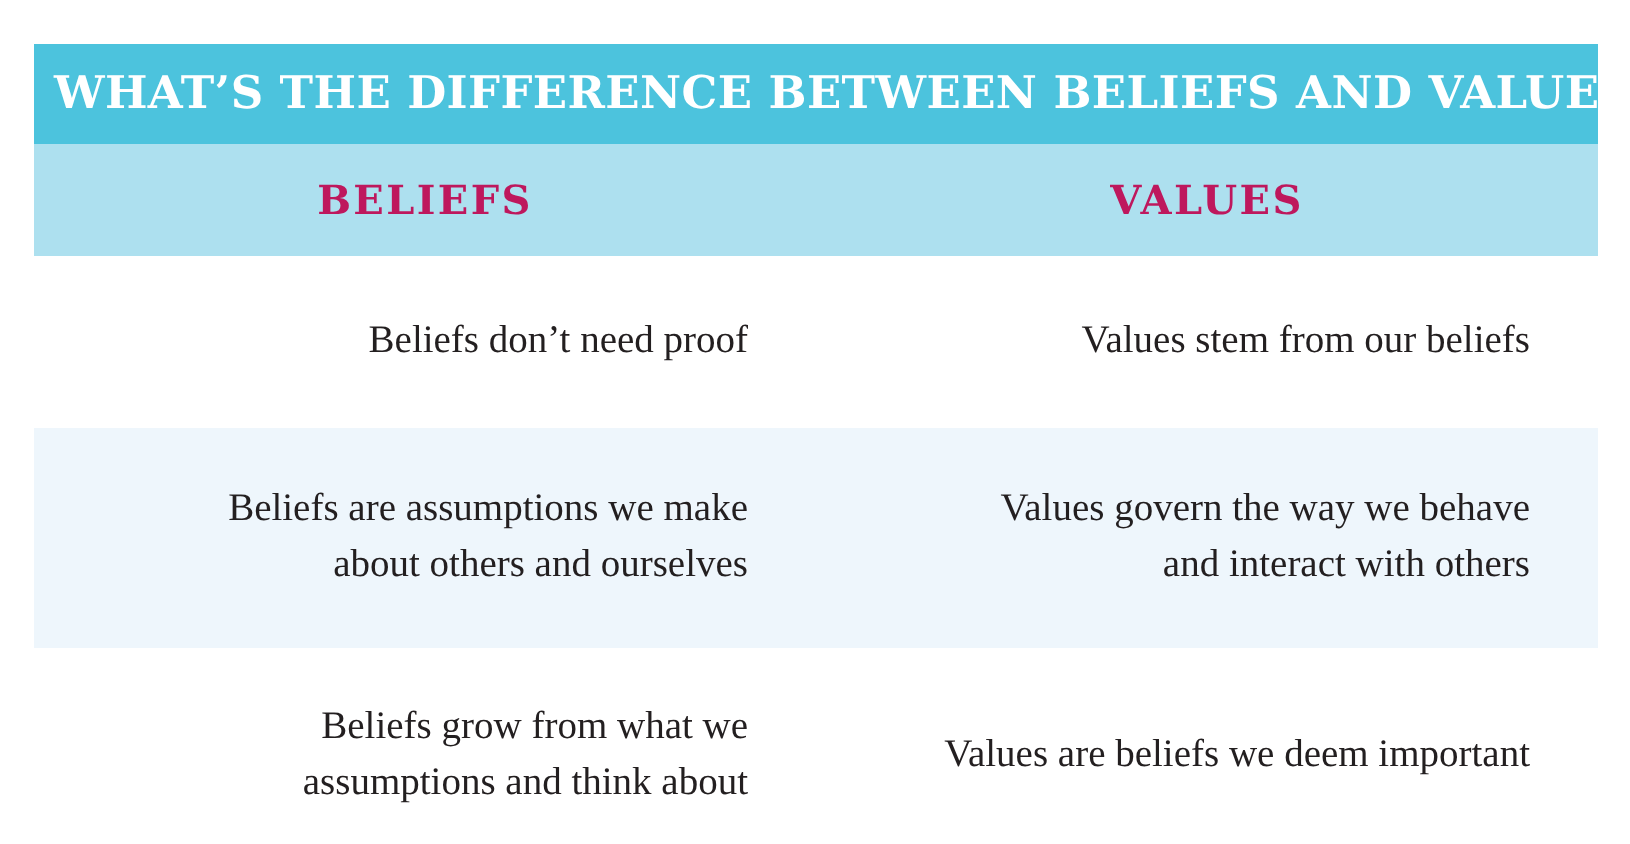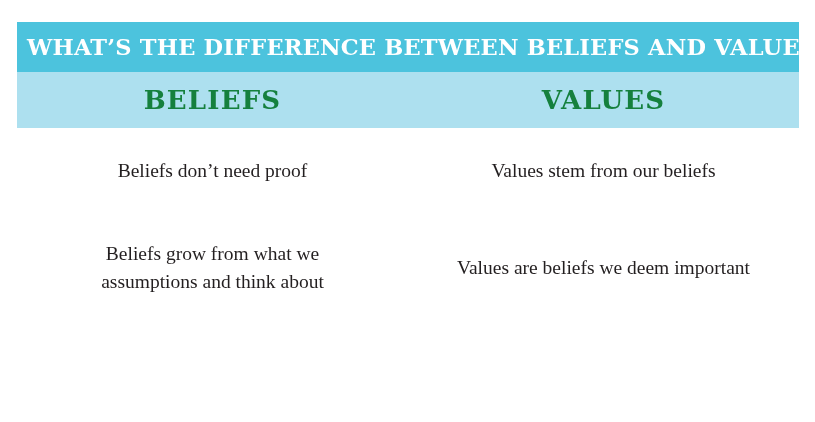--- a/index.html
+++ b/index.html
@@ -50,30 +50,30 @@
 
   .col-head td {
     background: #ade0ef;
     text-align: center;
     vertical-align: middle;
     height: 56px;
     padding: 0;
   }
 
   .col-head-text {
-    color: #15803d;
+    color: #be185d;
     font-family: "DejaVu Serif", "Liberation Serif", serif;
     font-weight: bold;
-    font-size: 26px;
+    font-size: 20px;
     letter-spacing: 1.2px;
     line-height: 1.1;
   }
 
   .body-row td {
-    text-align: center;
+    text-align: right;
     vertical-align: middle;
     padding: 14px 34px;
     color: #231f20;
     font-family: "Liberation Serif", "DejaVu Serif", serif;
     font-size: 19.5px;
     line-height: 1.45;
   }
 
   .row-plain td { background: #ffffff; }
   .row-tint  td { background: #eef6fc; }
@@ -116,20 +116,34 @@
             <span class="cell-line">Beliefs don’t need proof</span>
           </span>
         </td>
         <td>
           <span class="cell-inner">
             <span class="cell-line">Values stem from our beliefs</span>
           </span>
         </td>
       </tr>
 
+      <tr class="body-row row-tint row-h2">
+        <td>
+          <span class="cell-inner">
+            <span class="cell-line">Beliefs are assumptions we make</span>
+            <span class="cell-line">about others and ourselves</span>
+          </span>
+        </td>
+        <td>
+          <span class="cell-inner">
+            <span class="cell-line">Values govern the way we behave</span>
+            <span class="cell-line">and interact with others</span>
+          </span>
+        </td>
+      </tr>
 
       <tr class="body-row row-plain row-h3">
         <td>
           <span class="cell-inner">
             <span class="cell-line">Beliefs grow from what we</span>
             <span class="cell-line">assumptions and think about</span>
           </span>
         </td>
         <td>
           <span class="cell-inner">

